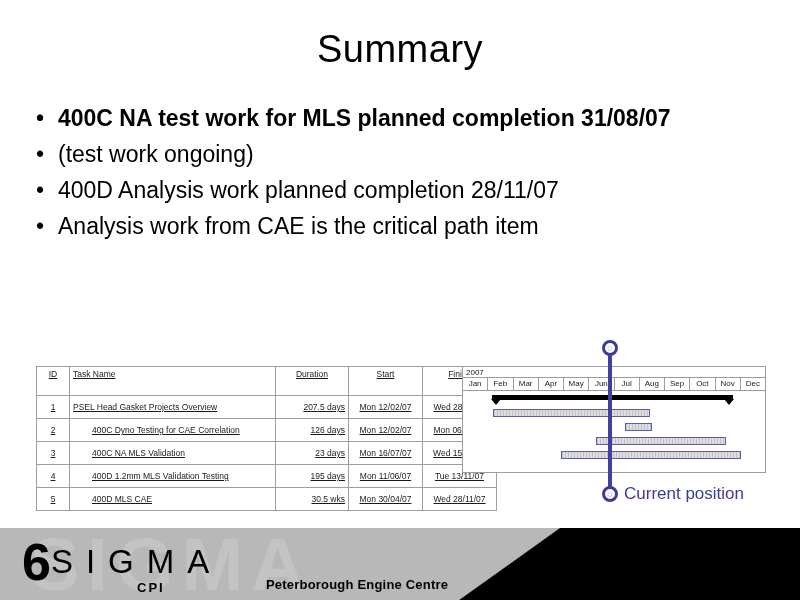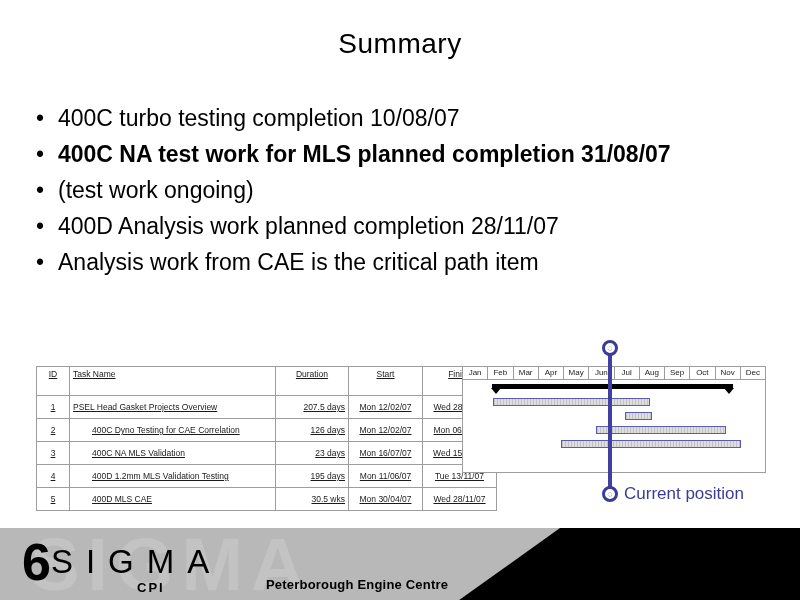--- a/index.html
+++ b/index.html
@@ -17,21 +17,21 @@
     color: #000000;
   }
 
   
   #slide-title {
     position: absolute;
     top: 28px;
     left: 0;
     width: 800px;
     text-align: center;
-    font-size: 28px;
+    font-size: 38px;
     font-weight: normal;
     letter-spacing: 0.5px;
     color: #000000;
   }
 
   
   #bullet-list {
     position: absolute;
     top: 100px;
     left: 30px;
@@ -296,21 +296,20 @@
   }
 </style>
 </head>
 <body>
 
 <div id="slide-title">Summary</div>
 
 <ul id="bullet-list">
   <li class="bullet-item">
     <span class="bullet-dot">•</span>
-    <span class="bullet-text">400C turbo testing completion 10/08/07</span>
   </li>
   <li class="bullet-item bold">
     <span class="bullet-dot">•</span>
     <span class="bullet-text">400C NA test work for MLS planned completion 31/08/07</span>
   </li>
   <li class="bullet-item">
     <span class="bullet-dot">•</span>
     <span class="bullet-text">(test work ongoing)</span>
   </li>
   <li class="bullet-item">
@@ -368,20 +367,21 @@
         <td class="col-id">5</td>
         <td class="col-task indent-1">400D MLS CAE</td>
         <td class="col-dur">30.5 wks</td>
         <td class="col-start">Mon 30/04/07</td>
         <td class="col-finish">Wed 28/11/07</td>
       </tr>
     </tbody>
   </table>
 
   <div id="timeline">
+    <div id="timeline-year">2007</div>
     <div id="timeline-months">
       <div class="month-cell">Jan</div>
       <div class="month-cell">Feb</div>
       <div class="month-cell">Mar</div>
       <div class="month-cell">Apr</div>
       <div class="month-cell">May</div>
       <div class="month-cell">Jun</div>
       <div class="month-cell">Jul</div>
       <div class="month-cell">Aug</div>
       <div class="month-cell">Sep</div>

